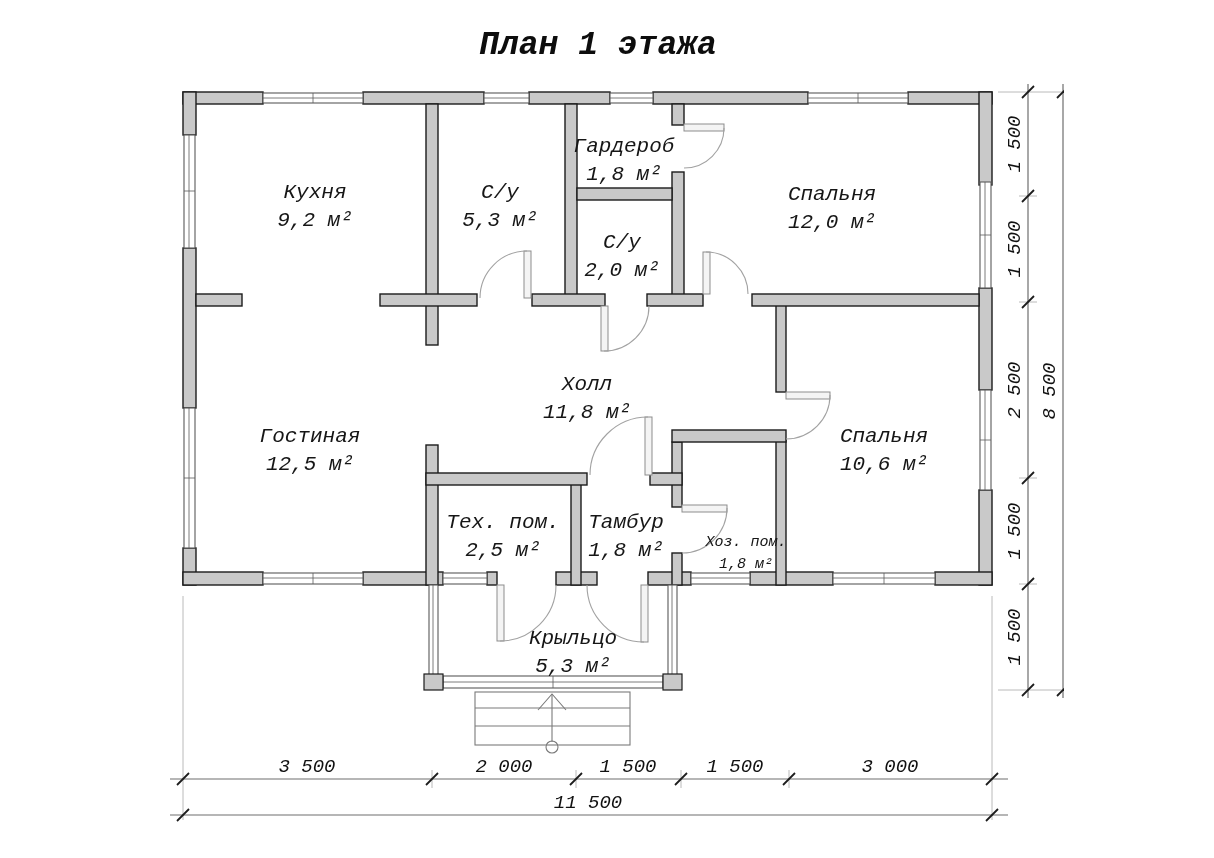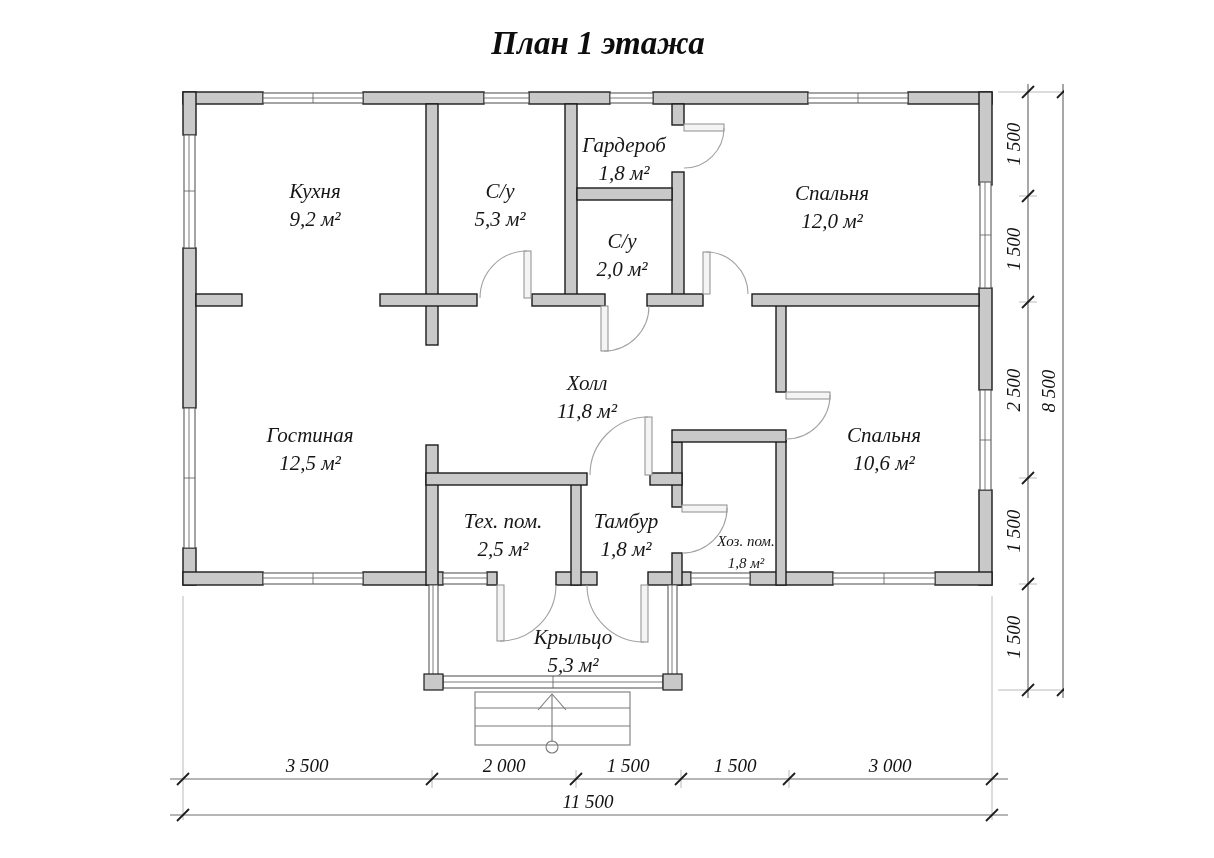--- a/index.html
+++ b/index.html
@@ -1,17 +1,17 @@
 <!DOCTYPE html>
 <html><head>
 <meta charset="utf-8">
 <style>
   html,body{margin:0;padding:0;background:#ffffff;}
   .stage{position:relative;width:1064px;height:858px;background:#fff;overflow:hidden;
-         font-family:Liberation Serif, serif;}
+         font-family:Liberation Mono, monospace;}
   svg{display:block;}
   .wall{fill:#c9c9c9;stroke:#1c1c1c;stroke-width:1.4;}
   .post{fill:#c9c9c9;stroke:#1c1c1c;stroke-width:1.2;}
   .win{fill:#ffffff;stroke:#5a5a5a;stroke-width:1.1;}
   .winline{stroke:#5a5a5a;stroke-width:0.8;}
   .leaf{fill:#f4f4f4;stroke:#8d8d8d;stroke-width:1;}
   .arc{fill:none;stroke:#a2a2a2;stroke-width:1.1;}
   .dimline{stroke:#6e6e6e;stroke-width:1.2;}
   .ext{stroke:#a8a8a8;stroke-width:0.8;}
   .tick{stroke:#1c1c1c;stroke-width:1.8;}

